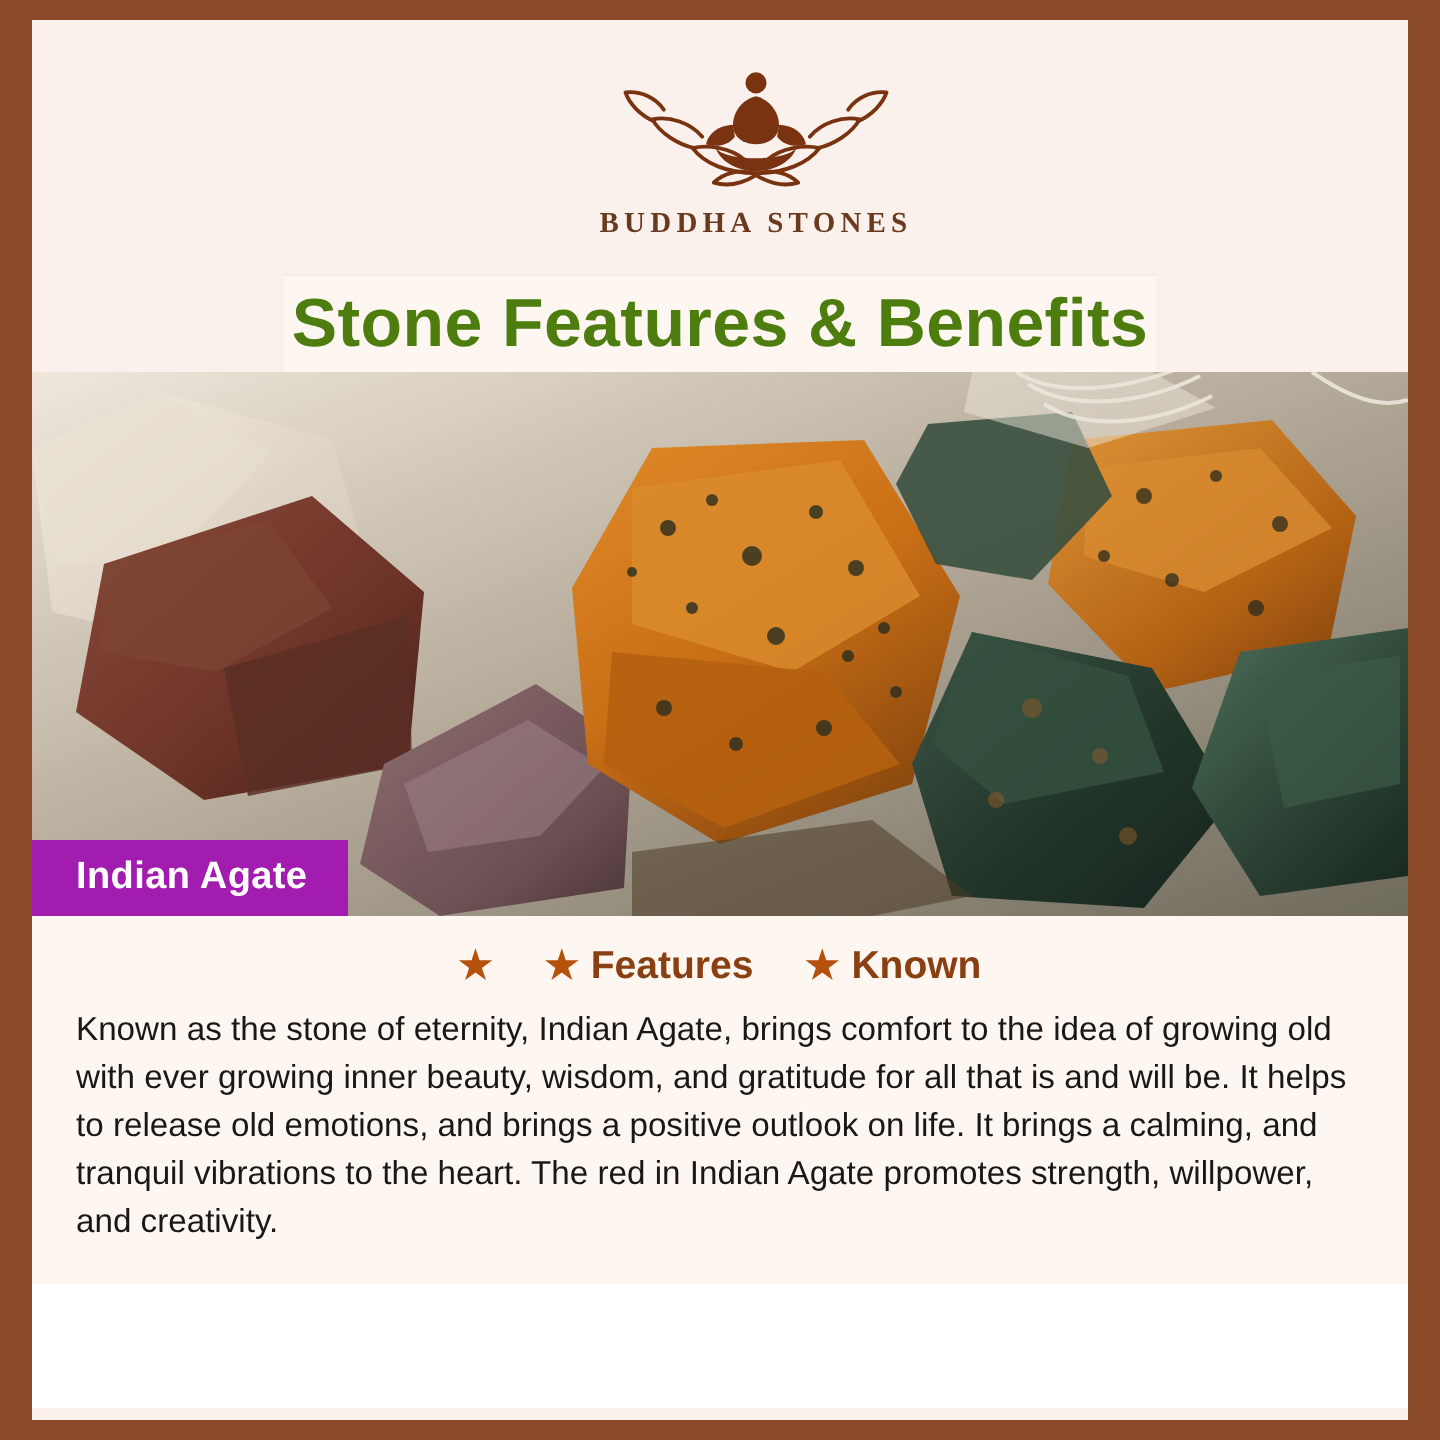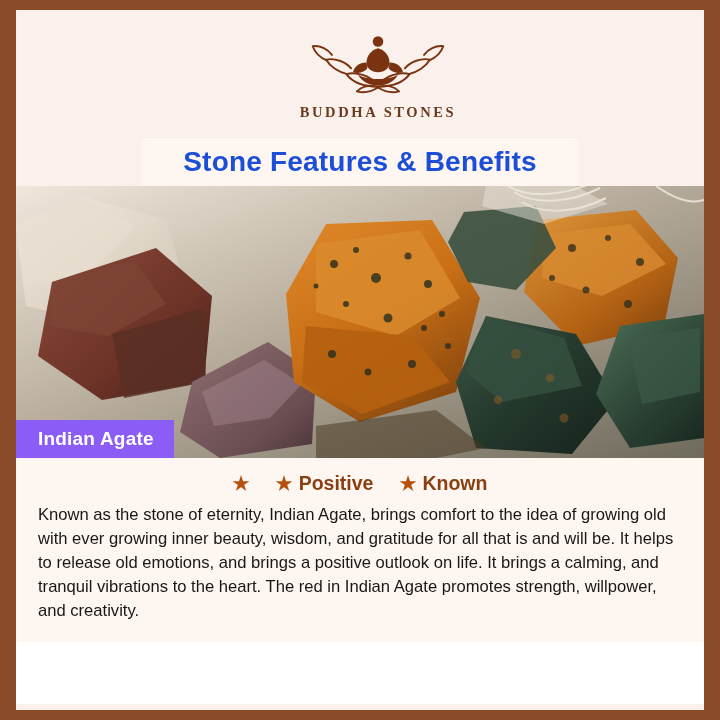--- a/index.html
+++ b/index.html
@@ -91,41 +91,41 @@
     right: 126px;
     bottom: 0;
     height: 48px;
     background: #fdf6f1;
     display: flex;
     align-items: center;
     justify-content: center;
     box-shadow: 0 -1px 0 rgba(0,0,0,0.02);
   }
   .title-text {
-    font-size: 28px;
+    font-size: 34px;
     font-weight: bold;
-    color: #1d4ed8;
+    color: #4d7c0f;
     font-family: "Liberation Sans", sans-serif;
     letter-spacing: 0.2px;
   }
 
   
   .photo {
     position: relative;
     height: 272px;
     overflow: hidden;
     background: #6d6459;
   }
   .photo-canvas { position: absolute; inset: 0; }
 
   .stone-label {
     position: absolute;
     left: 0;
     bottom: 0;
-    background: #8b5cf6;
+    background: #a21caf;
     color: #ffffff;
     font-size: 19px;
     font-weight: bold;
     padding: 8px 20px 8px 22px;
     letter-spacing: 0.2px;
   }
 
   
   .benefits {
     background: #fdf6f1;
@@ -326,21 +326,21 @@
 
       <div class="stone-label">Indian Agate</div>
     </div>
 
     <div class="benefits">
       <div class="benefit">
         <span class="star">★</span>
       </div>
       <div class="benefit">
         <span class="star">★</span>
-        <span>Positive</span>
+        <span>Features</span>
       </div>
       <div class="benefit">
         <span class="star">★</span>
         <span>Known</span>
       </div>
     </div>
 
     <div class="desc">Known as the stone of eternity, Indian Agate, brings comfort to the idea of growing old with ever growing inner beauty, wisdom, and gratitude for all that is and will be. It helps to release old emotions, and brings a positive outlook on life. It brings a calming, and tranquil vibrations to the heart. The red in Indian Agate promotes strength, willpower, and creativity.</div>
 
     <div class="bottom-fill"></div>

